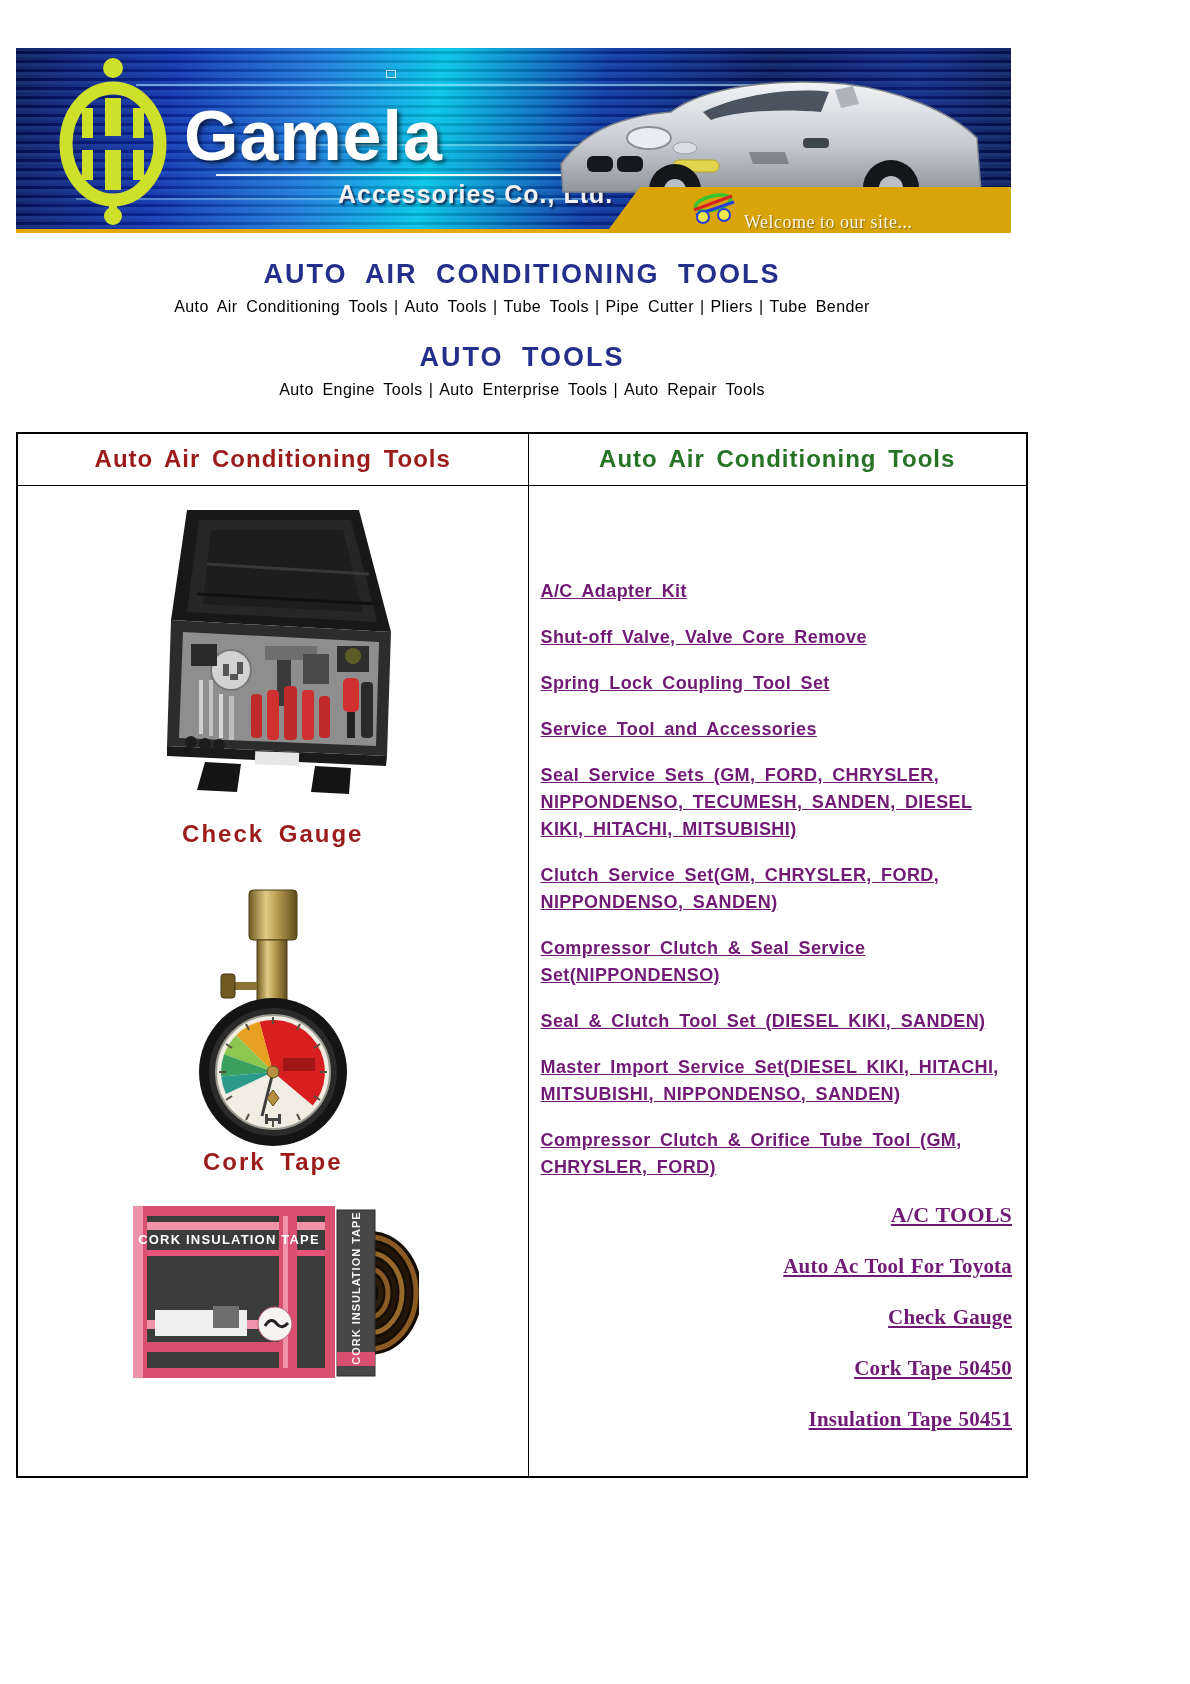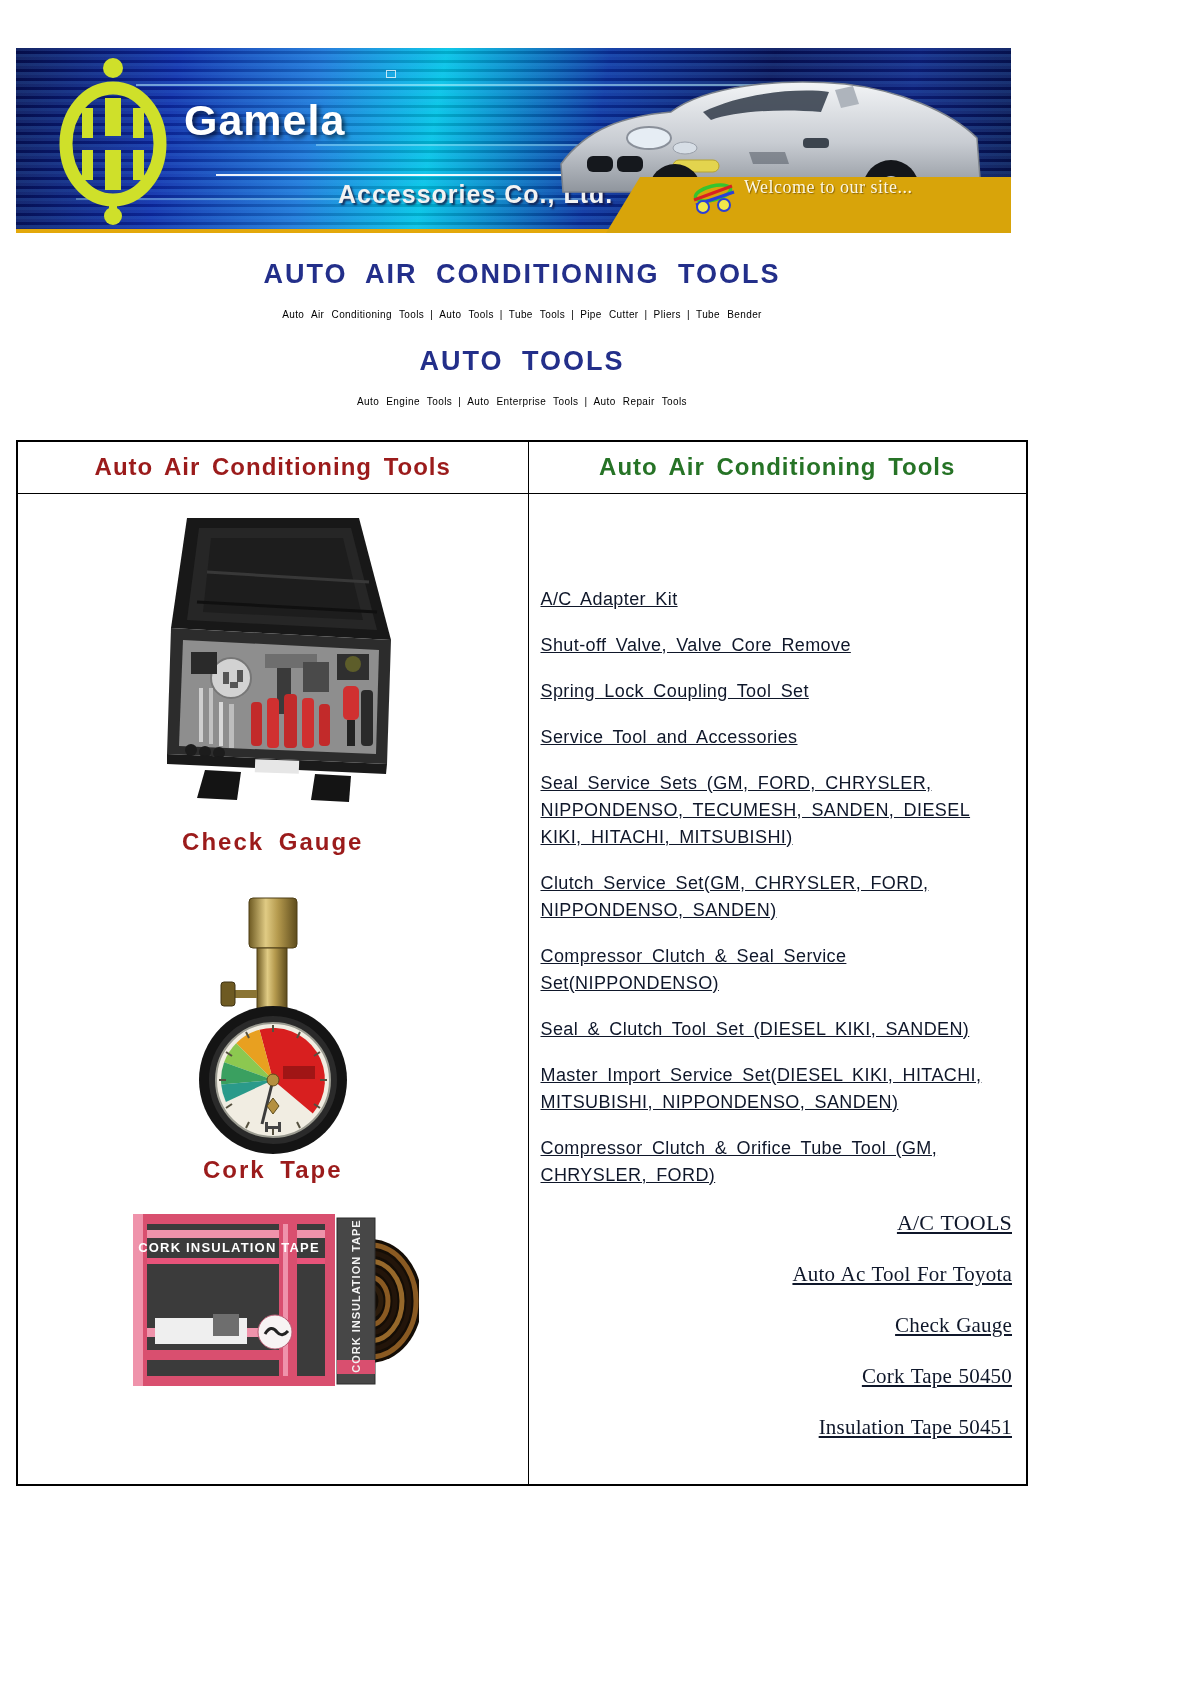--- a/index.html
+++ b/index.html
@@ -14,47 +14,47 @@
   .banner {
     position:relative; width:995px; height:185px; overflow:hidden;
     background:
       repeating-linear-gradient(180deg, rgba(150,230,255,0.10) 0 3px, rgba(0,0,0,0.12) 3px 6px, rgba(120,210,255,0.16) 6px 9px),
       linear-gradient(100deg,#060f52 0%,#0d2aa8 16%,#1b74d8 30%,#00c4e6 42%,#0a2f9e 58%,#071058 74%,#0c1f80 88%,#05104a 100%);
   }
   .banner .streak { position:absolute; height:2px; background:rgba(190,245,255,.55); }
   .deco-square { position:absolute; border:1px solid rgba(255,255,255,.75); background:transparent; }
   .logo { position:absolute; left:36px; top:8px; }
   .brand {
-    position:absolute; left:168px; top:48px; font-size:43px; font-weight:bold; color:#ffffff;
+    position:absolute; left:168px; top:48px; font-size:70px; font-weight:bold; color:#ffffff;
     letter-spacing:1px; text-shadow:3px 3px 4px rgba(0,0,0,.55);
   }
   .brand-line { position:absolute; left:200px; top:126px; width:570px; height:2px; background:rgba(255,255,255,.92); }
   .brand-sub {
     position:absolute; left:322px; top:132px; font-size:25px; font-weight:bold; color:#f2f2f2;
     letter-spacing:1px; text-shadow:2px 2px 2px rgba(20,20,60,.8);
   }
   .car { position:absolute; right:28px; top:12px; }
   .gold-line { position:absolute; left:0; bottom:0; width:100%; height:4px; background:#e3a80a; }
   .welcome {
-    position:absolute; right:0; bottom:0; width:405px; height:56px; background:#d8a40a;
+    position:absolute; right:0; bottom:0; width:405px; height:46px; background:#d8a40a;
     clip-path:polygon(34px 0, 100% 0, 100% 100%, 0 100%);
-    display:flex; align-items:flex-start; padding-left:138px;
+    display:flex; align-items:flex-end; padding-left:138px;
   }
   .welcome-text {
     color:#fdf7e2; font-family:"Liberation Serif", serif; font-size:18px; letter-spacing:.5px;
     text-shadow:1px 1px 1px rgba(90,60,0,.6);
   }
   .doodle { position:absolute; left:80px; top:1px; }
 
   
   .sec-title {
     margin-top:26px; text-align:center; color:#232f8a; font-size:27px; font-weight:bold;
     letter-spacing:2px; word-spacing:9px;
   }
-  .nav-line { margin-top:19px; text-align:center; font-size:10px; letter-spacing:.4px; word-spacing:4px; color:#000; }
+  .nav-line { margin-top:8px; text-align:center; font-size:16px; letter-spacing:.4px; word-spacing:4px; color:#000; }
   .nav-line .sep { padding:0 6px; color:#000; }
   .nav-item { cursor:pointer; }
 
   
   table.main { margin-top:33px; width:1010px; border-collapse:collapse; border:2px solid #000; table-layout:fixed; }
   table.main td { border:1px solid #000; vertical-align:top; background:#fff; }
   td.col-left  { width:511px; }
   td.col-right { width:499px; }
   .th-cell { height:52px; text-align:center; vertical-align:middle !important; font-size:24px; font-weight:bold; letter-spacing:1px; word-spacing:4px; }
   .th-left  { color:#9b1b1b; }
@@ -63,21 +63,21 @@
   .left-stack { text-align:center; padding-top:18px; padding-bottom:30px; }
   .caption { color:#9b1b1b; font-weight:bold; font-size:24px; letter-spacing:2px; word-spacing:6px; }
   .cap-check { margin-top:20px; }
   .cap-cork  { }
   .img-kit   { margin:0 auto; display:block; }
   .img-gauge { margin:38px auto 0; display:block; }
   .img-cork  { margin:26px auto 0; display:block; }
 
   .links-cell { padding:92px 14px 20px 12px; }
   .link-block { margin-bottom:19px; line-height:27px; }
-  .link-block a { color:#0f172a; text-decoration:underline; font-size:18px; letter-spacing:.4px; word-spacing:4px; }
+  .link-block a { color:#701a75; text-decoration:underline; font-size:18px; letter-spacing:.4px; word-spacing:4px;font-weight:bold; }
   .link-block.serif { margin-bottom:21px; line-height:29px;text-align:right; }
   .link-block.serif a { font-family:"Liberation Serif", serif; font-size:21px; letter-spacing:.2px; word-spacing:1px; }
   .link-block.serif.big a { font-size:22px; }
 </style>
 </head>
 <body>
 
 <div class="content">
 
   <div class="banner">

